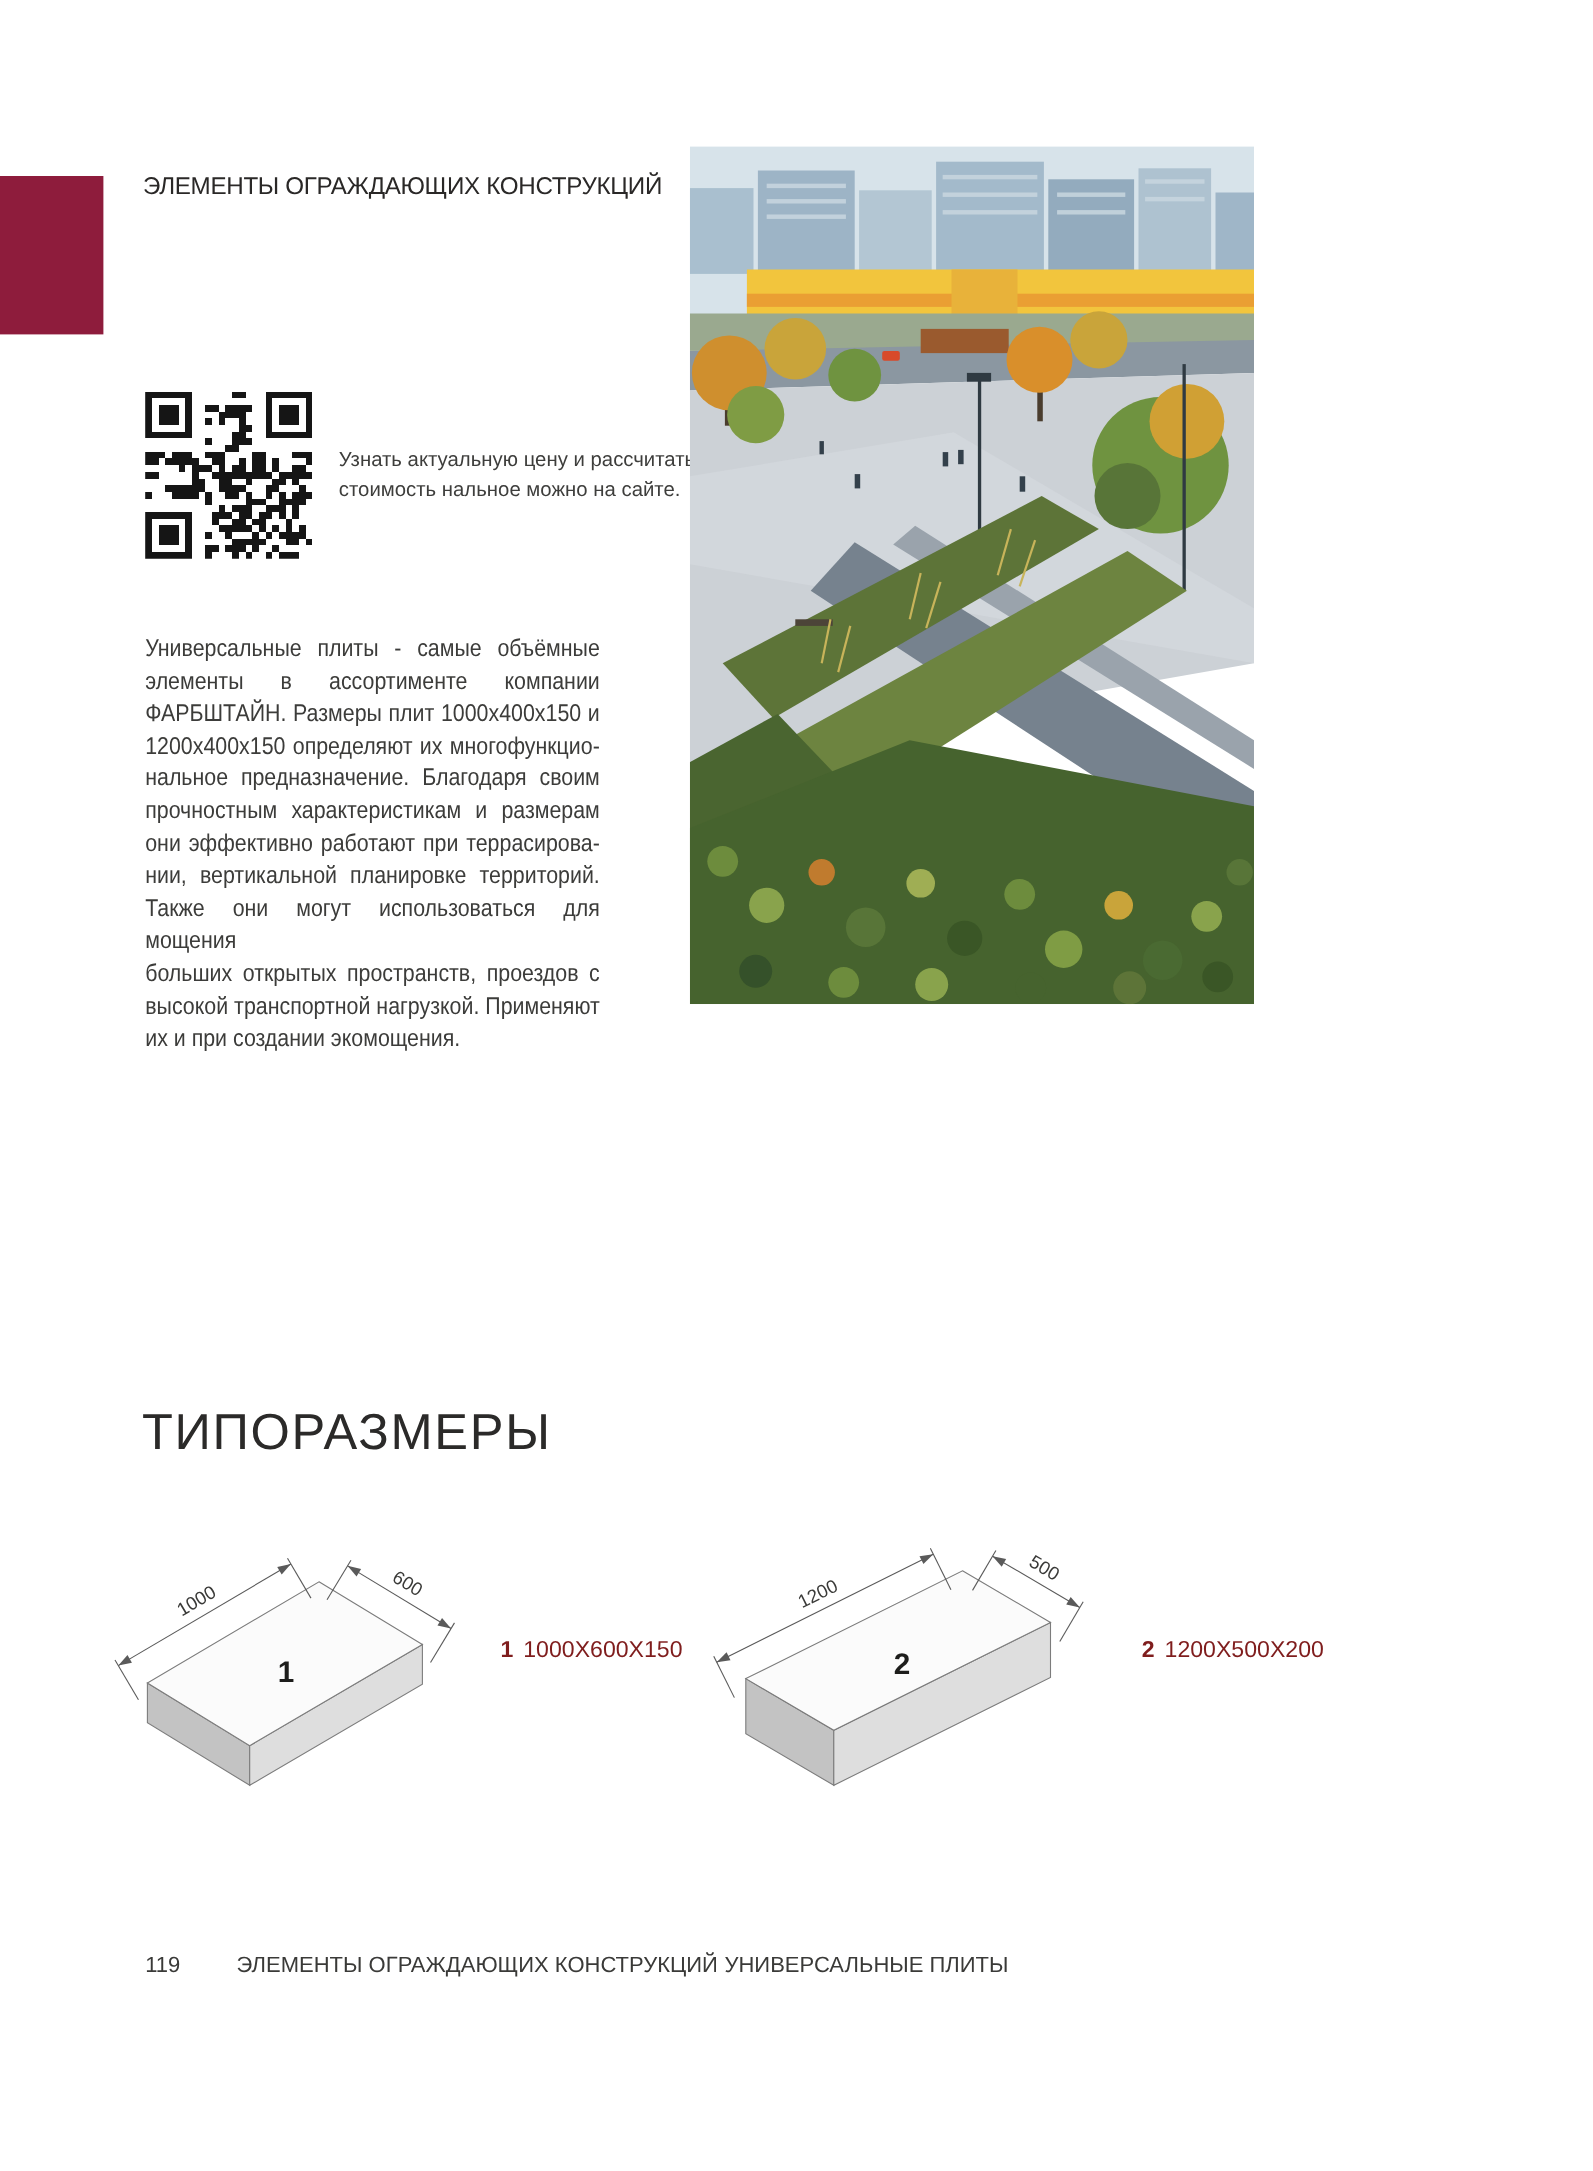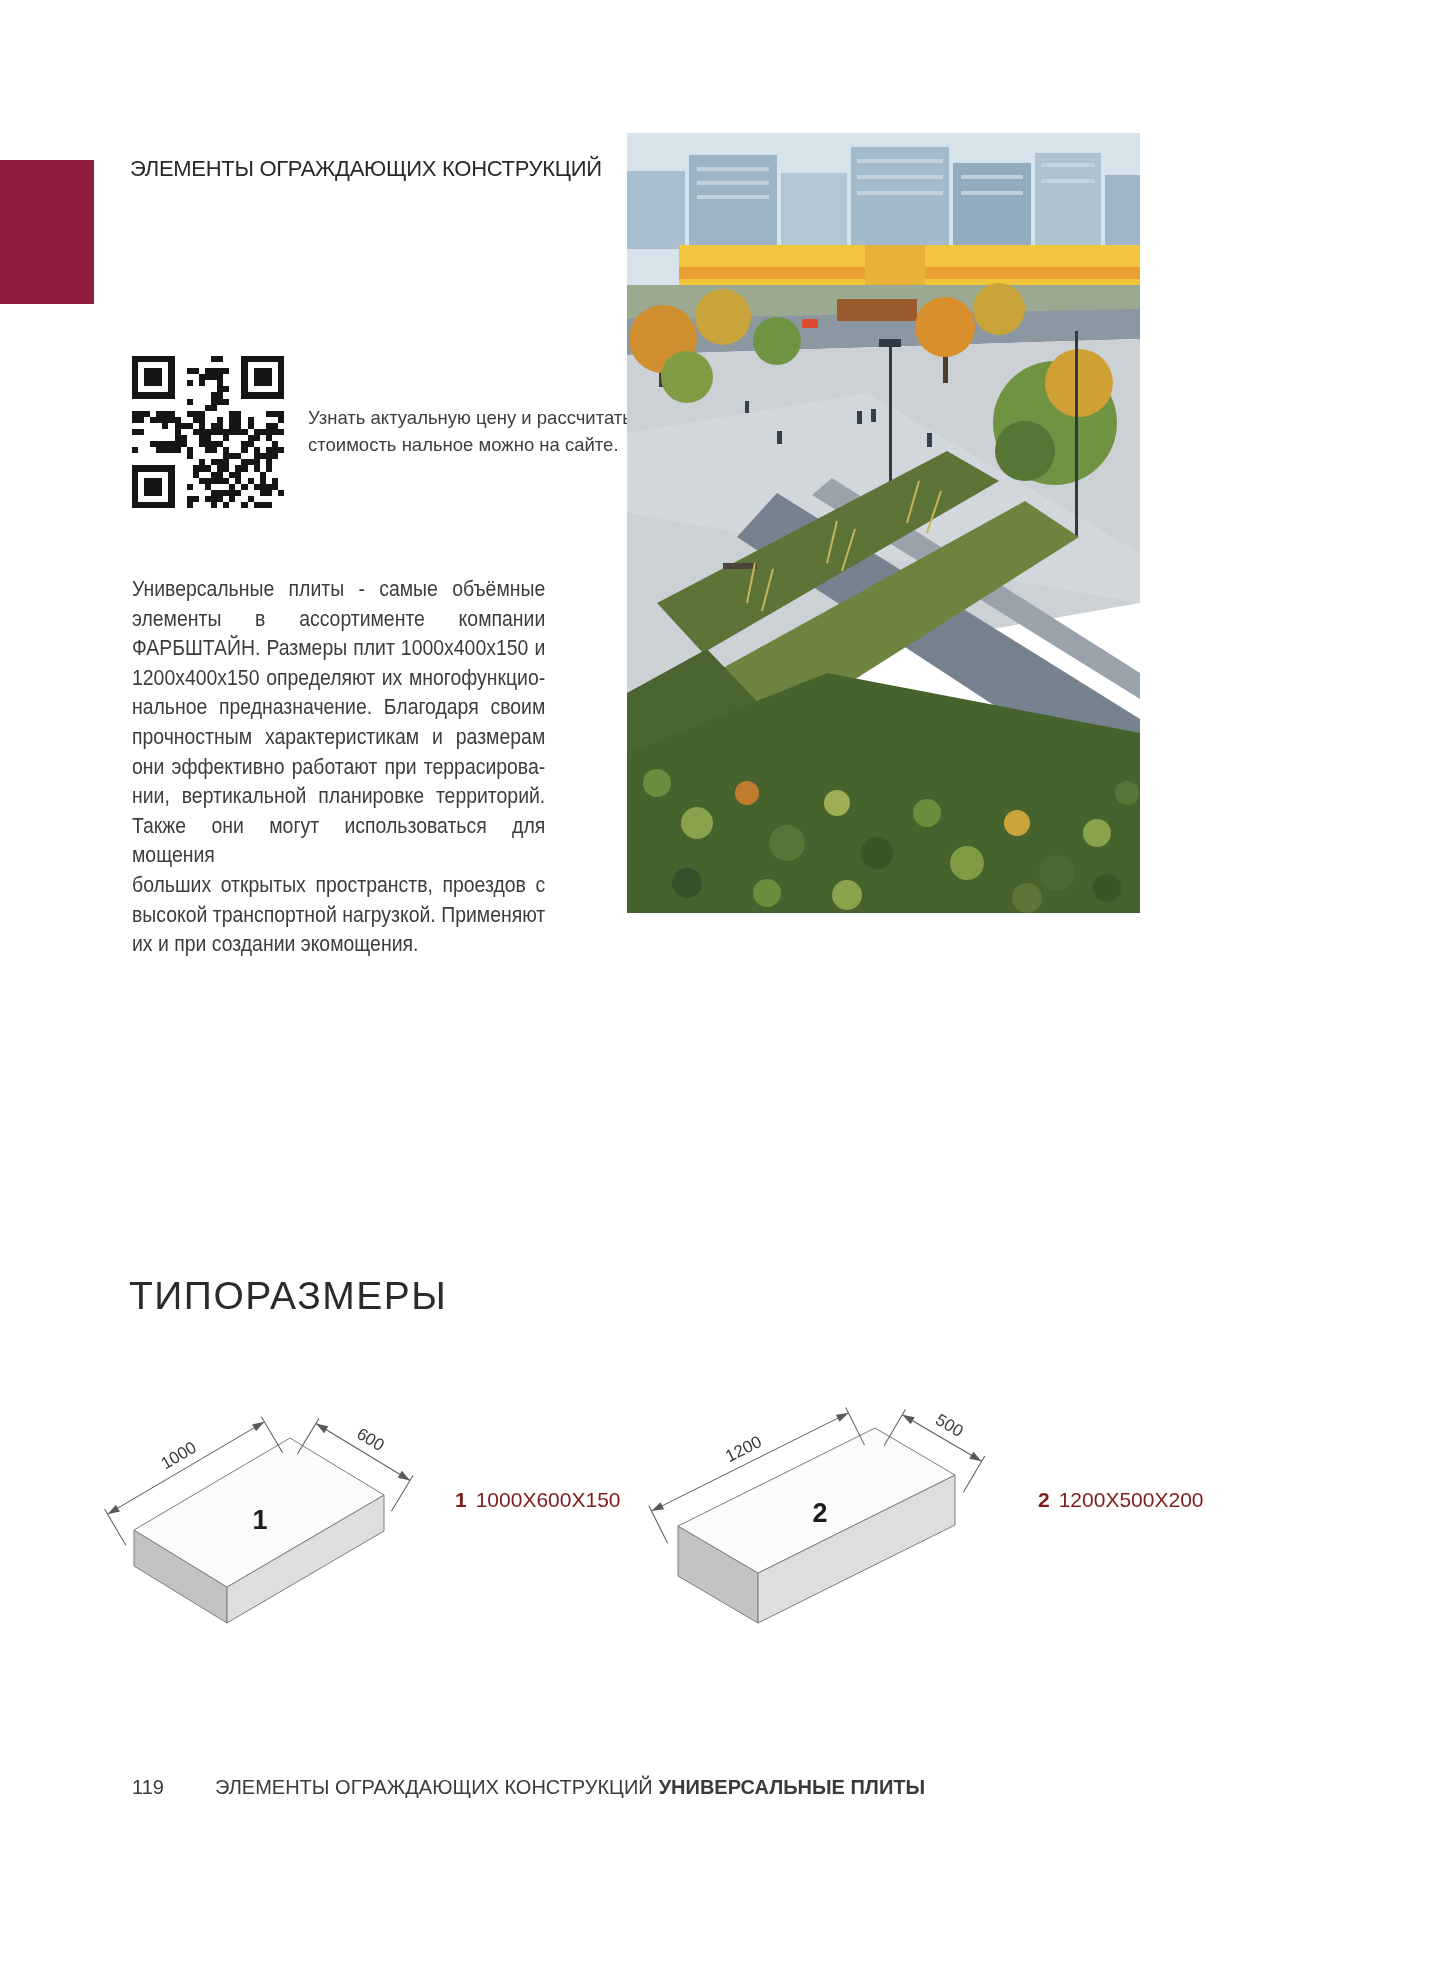--- a/index.html
+++ b/index.html
@@ -10,34 +10,34 @@
   .page-title{position:absolute;left:127px;top:184px;font-size:51px;font-weight:700;line-height:59px;letter-spacing:-0.5px;color:#1e1c1c;}
   .qr{position:absolute;left:132px;top:356px;width:152px;height:152px;}
   .qr svg{width:100%;height:100%;display:block;}
   .qr-caption{position:absolute;left:308px;top:404px;font-size:18.5px;line-height:27px;color:#3e3e3c;white-space:nowrap;}
   .intro{position:absolute;left:132px;top:574px;width:468px;transform:scaleX(0.883);transform-origin:0 0;
          font-size:22px;line-height:29.6px;color:#3c3c3a;}
   .intro .jl{text-align:justify;text-align-last:justify;}
   .intro .jl.last{text-align-last:left;}
   .photo{position:absolute;left:627px;top:133px;width:513px;height:780px;overflow:hidden;}
   .photo svg{width:100%;height:100%;display:block;}
-  .sizes-heading{position:absolute;left:129px;top:1274px;font-size:39px;font-weight:400;letter-spacing:1.5px;color:#2b2a29;}
+  .sizes-heading{position:absolute;left:129px;top:1274px;font-size:46px;font-weight:400;letter-spacing:1.5px;color:#2b2a29;}
   .slab{position:absolute;}
   .slab1{left:92px;top:1402px;width:345px;height:258px;}
   .slab2{left:628px;top:1388px;width:402px;height:262px;}
   .slab svg{width:100%;height:100%;display:block;}
   .slab text{font-family:"Liberation Sans",sans-serif;}
   .size-caption{position:absolute;top:1488px;font-size:21px;color:#7f1d1d;white-space:nowrap;}
   .size-caption .num{font-weight:700;margin-right:9px;}
   .caption1{left:455px;}
   .caption2{left:1038px;}
   .footer{position:absolute;left:0;top:1776px;width:100%;font-size:20px;color:#3a3a38;white-space:nowrap;}
   .footer .page-num{position:absolute;left:132px;top:0;}
   .footer .bc{position:absolute;left:215px;top:0;}
-  .footer .bc .bold{font-weight:700;margin-left:6px;}
+  .footer .bc .bold{font-weight:400;margin-left:6px;}
 </style>
 </head>
 <body>
 
 <div class="accent-bar"></div>
 
 <div class="eyebrow">ЭЛЕМЕНТЫ ОГРАЖДАЮЩИХ КОНСТРУКЦИЙ</div>
 
 <div class="page-title">
 </div>

